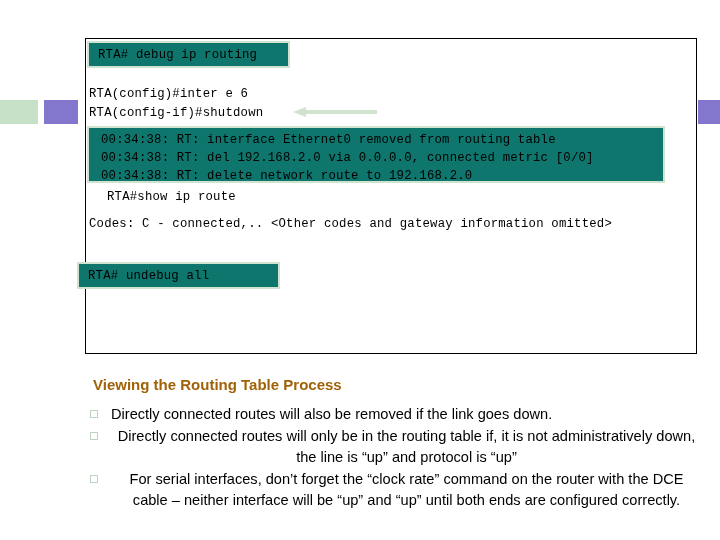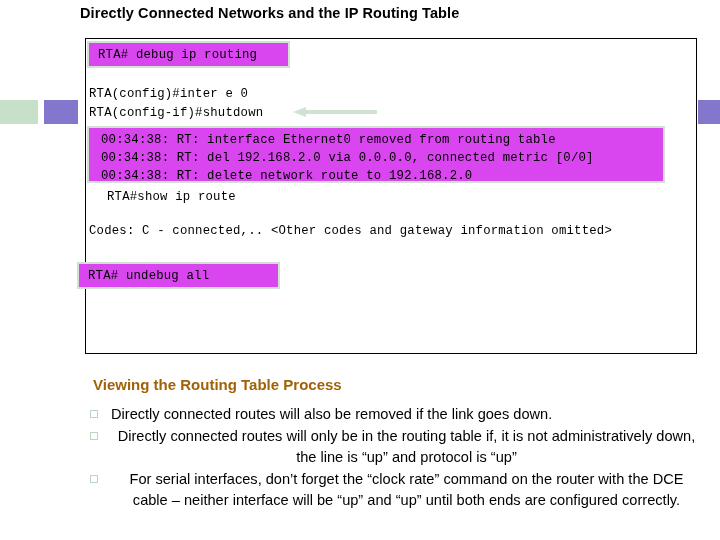--- a/index.html
+++ b/index.html
@@ -79,21 +79,21 @@
 
   .cli-line {
     position: absolute;
     line-height: 19px;
   }
 
   
   .cmd-box {
     position: absolute;
     border: 2px solid #cfe3d0;
-    background: #d946ef;
+    background: #0f766e;
     box-sizing: border-box;
     display: flex;
     align-items: center;
     padding-left: 9px;
   }
 
   #box-debug {
     left: 87px;
     top: 41px;
     width: 203px;
@@ -171,44 +171,43 @@
 </style>
 </head>
 <body>
 
 <div id="slide">
 
   <div class="deco-bar deco-green-left"></div>
   <div class="deco-bar deco-purple-left"></div>
   <div class="deco-bar deco-purple-right"></div>
 
-  <div class="slide-title">Directly Connected Networks and the IP Routing Table</div>
 
   <div class="console-frame"></div>
 
   <div class="cmd-box" id="box-debug">
     <span class="mono">RTA# debug ip routing</span>
   </div>
 
-  <div class="cli-line mono" style="left:89px; top:85px;">RTA(config)#inter e 0</div>
+  <div class="cli-line mono" style="left:89px; top:85px;">RTA(config)#inter e 6</div>
   <div class="cli-line mono" style="left:89px; top:104px;">RTA(config-if)#shutdown</div>
 
   <svg class="arrow-left" viewBox="0 0 84 12">
     <line x1="12" y1="6" x2="84" y2="6" stroke="#cfe3d0" stroke-width="4"></line>
     <polygon points="0,6 13,1 13,11" fill="#cfe3d0"></polygon>
   </svg>
 
   <div class="cmd-box" id="box-output">
     <div class="cli-line mono">00:34:38: RT: interface Ethernet0 removed from routing table</div>
     <div class="cli-line mono">00:34:38: RT: del 192.168.2.0 via 0.0.0.0, connected metric [0/0]</div>
     <div class="cli-line mono">00:34:38: RT: delete network route to 192.168.2.0</div>
   </div>
 
   <div class="cli-line mono" style="left:107px; top:188px;">RTA#show ip route</div>
-  <div class="cli-line mono" style="left:89px; top:222px;">Codes: C - connected,.. &lt;Other codes and gateway information omitted&gt;</div>
+  <div class="cli-line mono" style="left:89px; top:215px;">Codes: C - connected,.. &lt;Other codes and gateway information omitted&gt;</div>
 
   <div class="cmd-box" id="box-undebug">
     <span class="mono">RTA# undebug all</span>
   </div>
 
   <div class="section-heading">Viewing the Routing Table Process</div>
 
   <div class="bullet-list">
     <div class="bullet-item">
       <span class="bullet-marker"></span>

